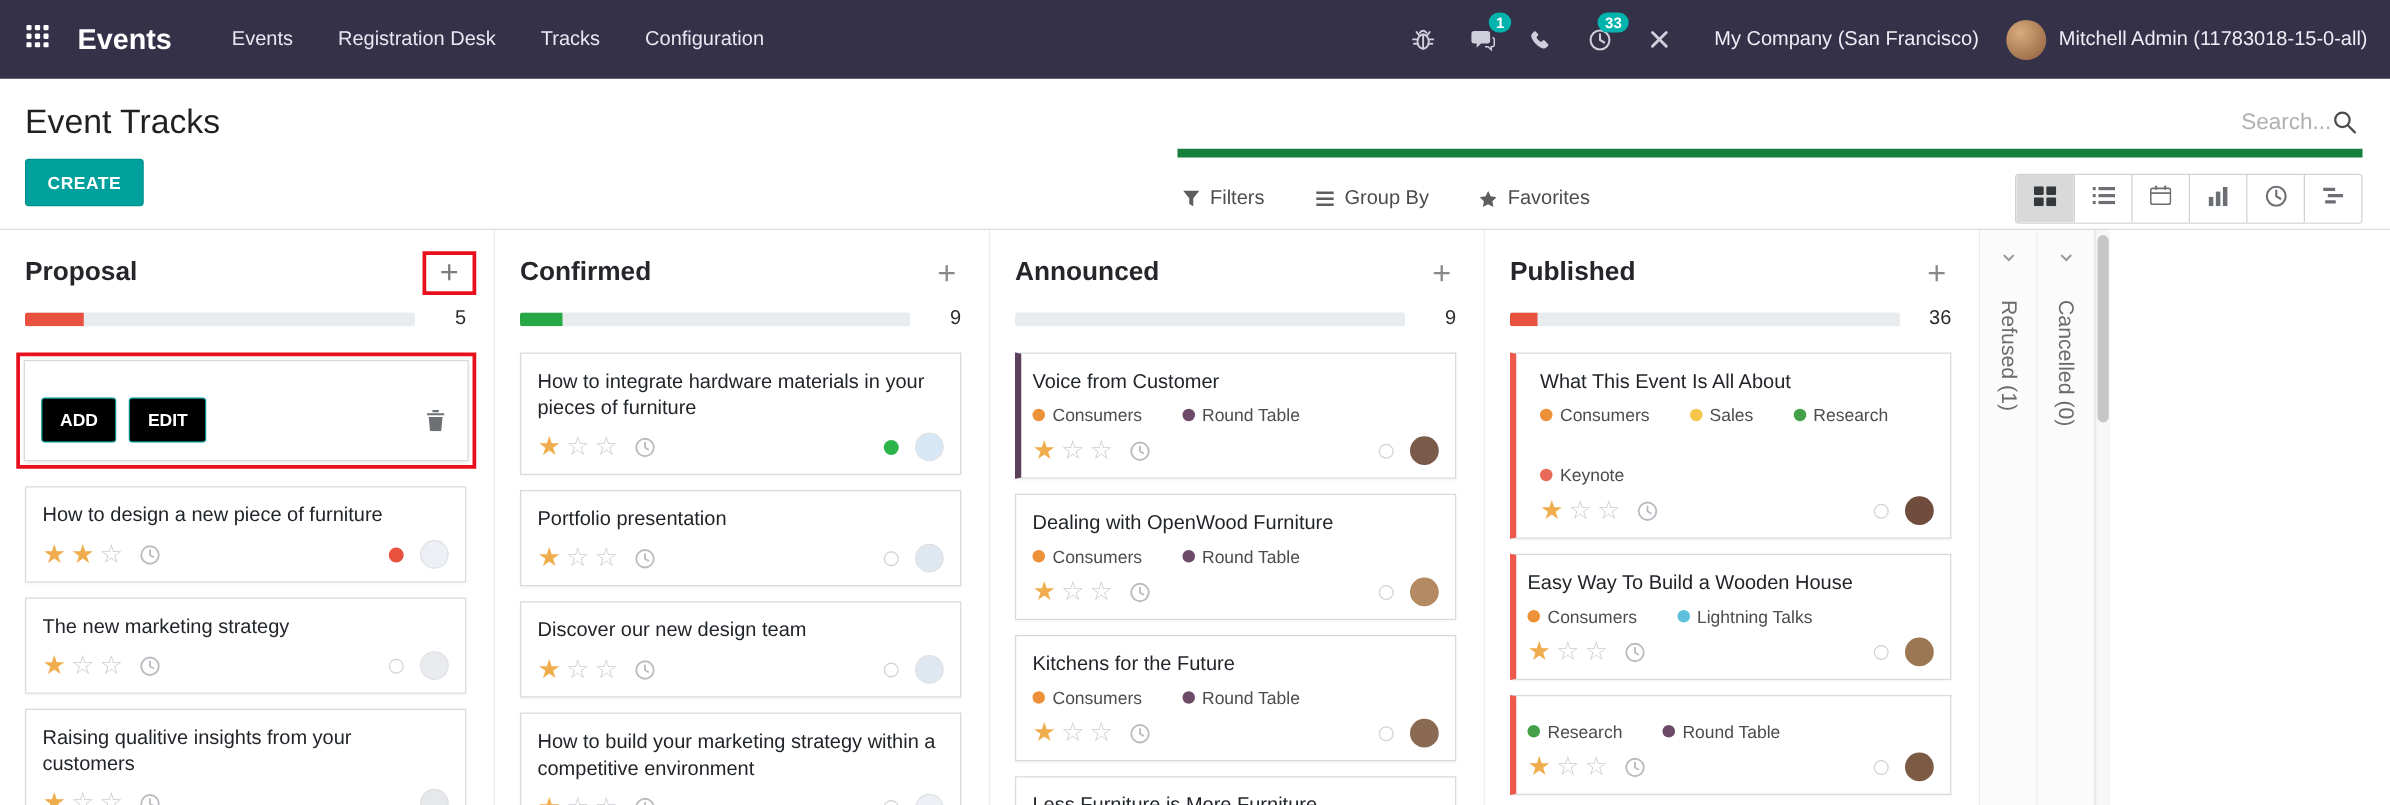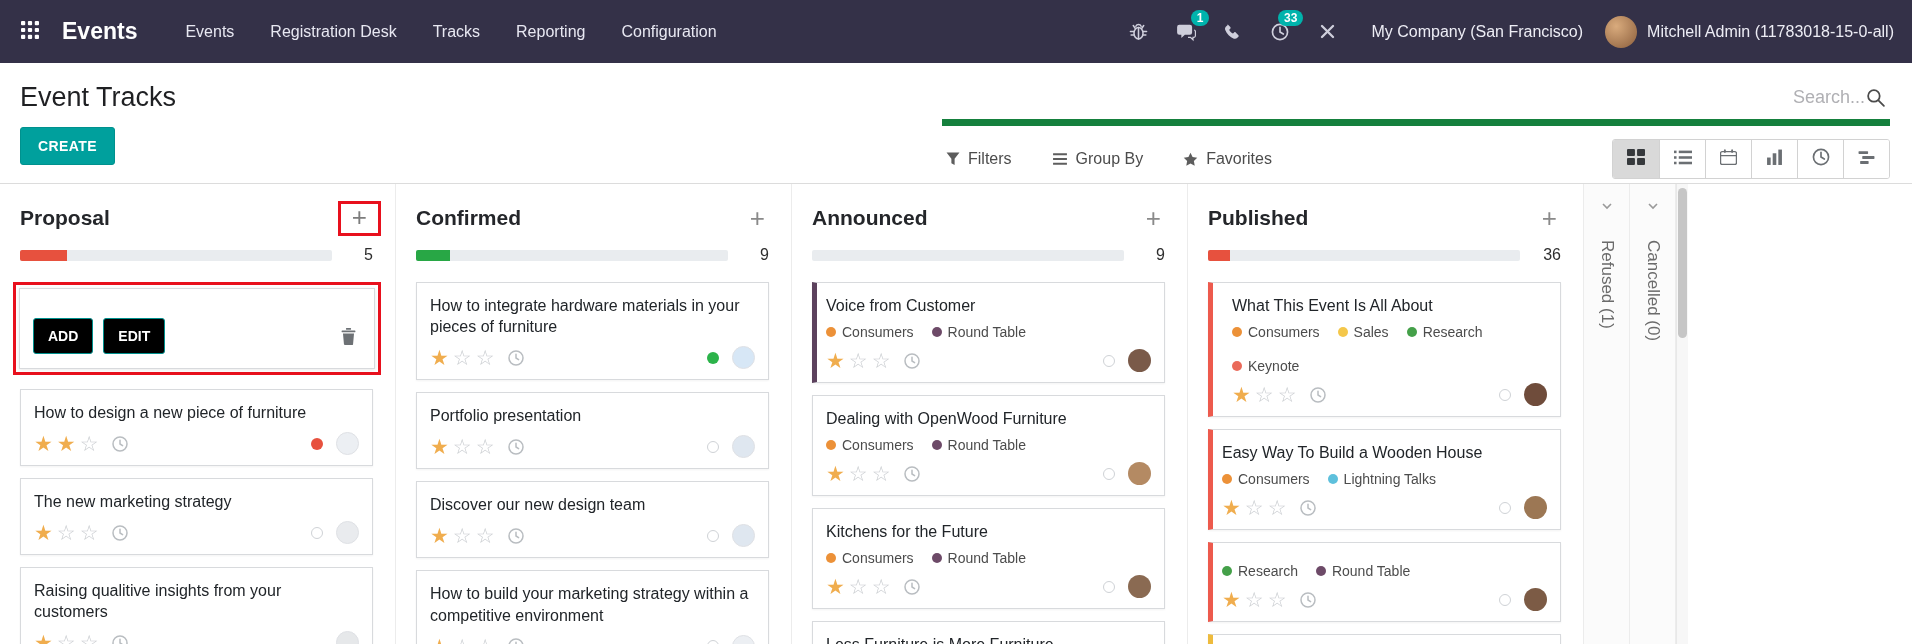--- a/index.html
+++ b/index.html
@@ -57,21 +57,21 @@
   .qc-card{background:#fff;border:1px solid #d8dadd;box-shadow:0 1px 4px rgba(0,0,0,.09);padding:13px 13px 14px}
   .qc-input{width:100%;border:0;border-bottom:1px solid #b6b7c6;font-size:16px;color:#444;padding:3px 2px 8px;outline:none;background:transparent;font-family:inherit}
   .qc-input::placeholder{color:#b2b2c0}
   .qc-row{display:flex;align-items:center;gap:10px;margin-top:16px}
   .btn-qc{background:#000000;border:1px solid #00918e;color:#fff;font-size:14px;font-weight:700;padding:9px 14px;border-radius:3px;cursor:pointer;font-family:inherit}
   .qc-trash{margin-left:auto;color:#6d7175;cursor:pointer;display:flex;padding-right:5px}
 
   
   .kcard{background:#fff;border:1px solid #d8dadd;box-shadow:0 1px 2px rgba(0,0,0,.05);padding:12px 13px 10px;cursor:pointer}
   .kcard-title{font-size:16px;color:#212529;line-height:1.32}
-  .kcard-tags{display:flex;gap:18px;margin-top:8px;flex-wrap:wrap}
+  .kcard-tags{display:flex;gap:32px;margin-top:8px;flex-wrap:wrap}
   .ktag{display:flex;align-items:center;gap:6px;font-size:14px;color:#4c4c4c}
   .ktag-dot{width:10px;height:10px;border-radius:50%;flex:none}
   .kcard-bottom{display:flex;align-items:center;margin-top:9px}
   .stars{display:flex;align-items:center}
   .star{font-size:21px;line-height:1;margin-right:4px;cursor:pointer}
   .star.on{color:#f0ad4e}
   .star.off{color:#c9ccd0}
   .kclock{color:#b9bdc1;margin-left:9px;display:flex}
   .kspacer{flex:1}
   .kstatus{width:12px;height:12px;border-radius:50%;margin-right:13px;flex:none}
@@ -104,21 +104,20 @@
             <rect x="0" y="13" width="4" height="4" rx="1"></rect>
             <rect x="6.5" y="13" width="4" height="4" rx="1"></rect>
             <rect x="13" y="13" width="4" height="4" rx="1"></rect>
           </svg></span>
       </div>
     <div class="brand">Events</div>
     <nav class="tb-menu">
         <div class="menu-item">Events</div>
         <div class="menu-item">Registration Desk</div>
         <div class="menu-item">Tracks</div>
-        <div class="menu-item">Reporting</div>
         <div class="menu-item">Configuration</div>
       </nav>
   </div>
   <div class="tb-right">
     <div class="systray">
         <div class="systray-item">
           <svg width="19" height="19" viewBox="0 0 16 16" fill="none" stroke="currentColor" stroke-width="1.3" stroke-linecap="round">
             <ellipse cx="8" cy="9.5" rx="3.8" ry="4.8"></ellipse>
             <path d="M8 4.7v9.6M4.2 8H1.2M4.4 11H1.8M11.8 8h3M11.6 11h2.6M5.2 5.2L3.6 3M10.8 5.2L12.4 3M5.8 3.6a2.4 2.4 0 0 1 4.4 0"></path>
           </svg>

